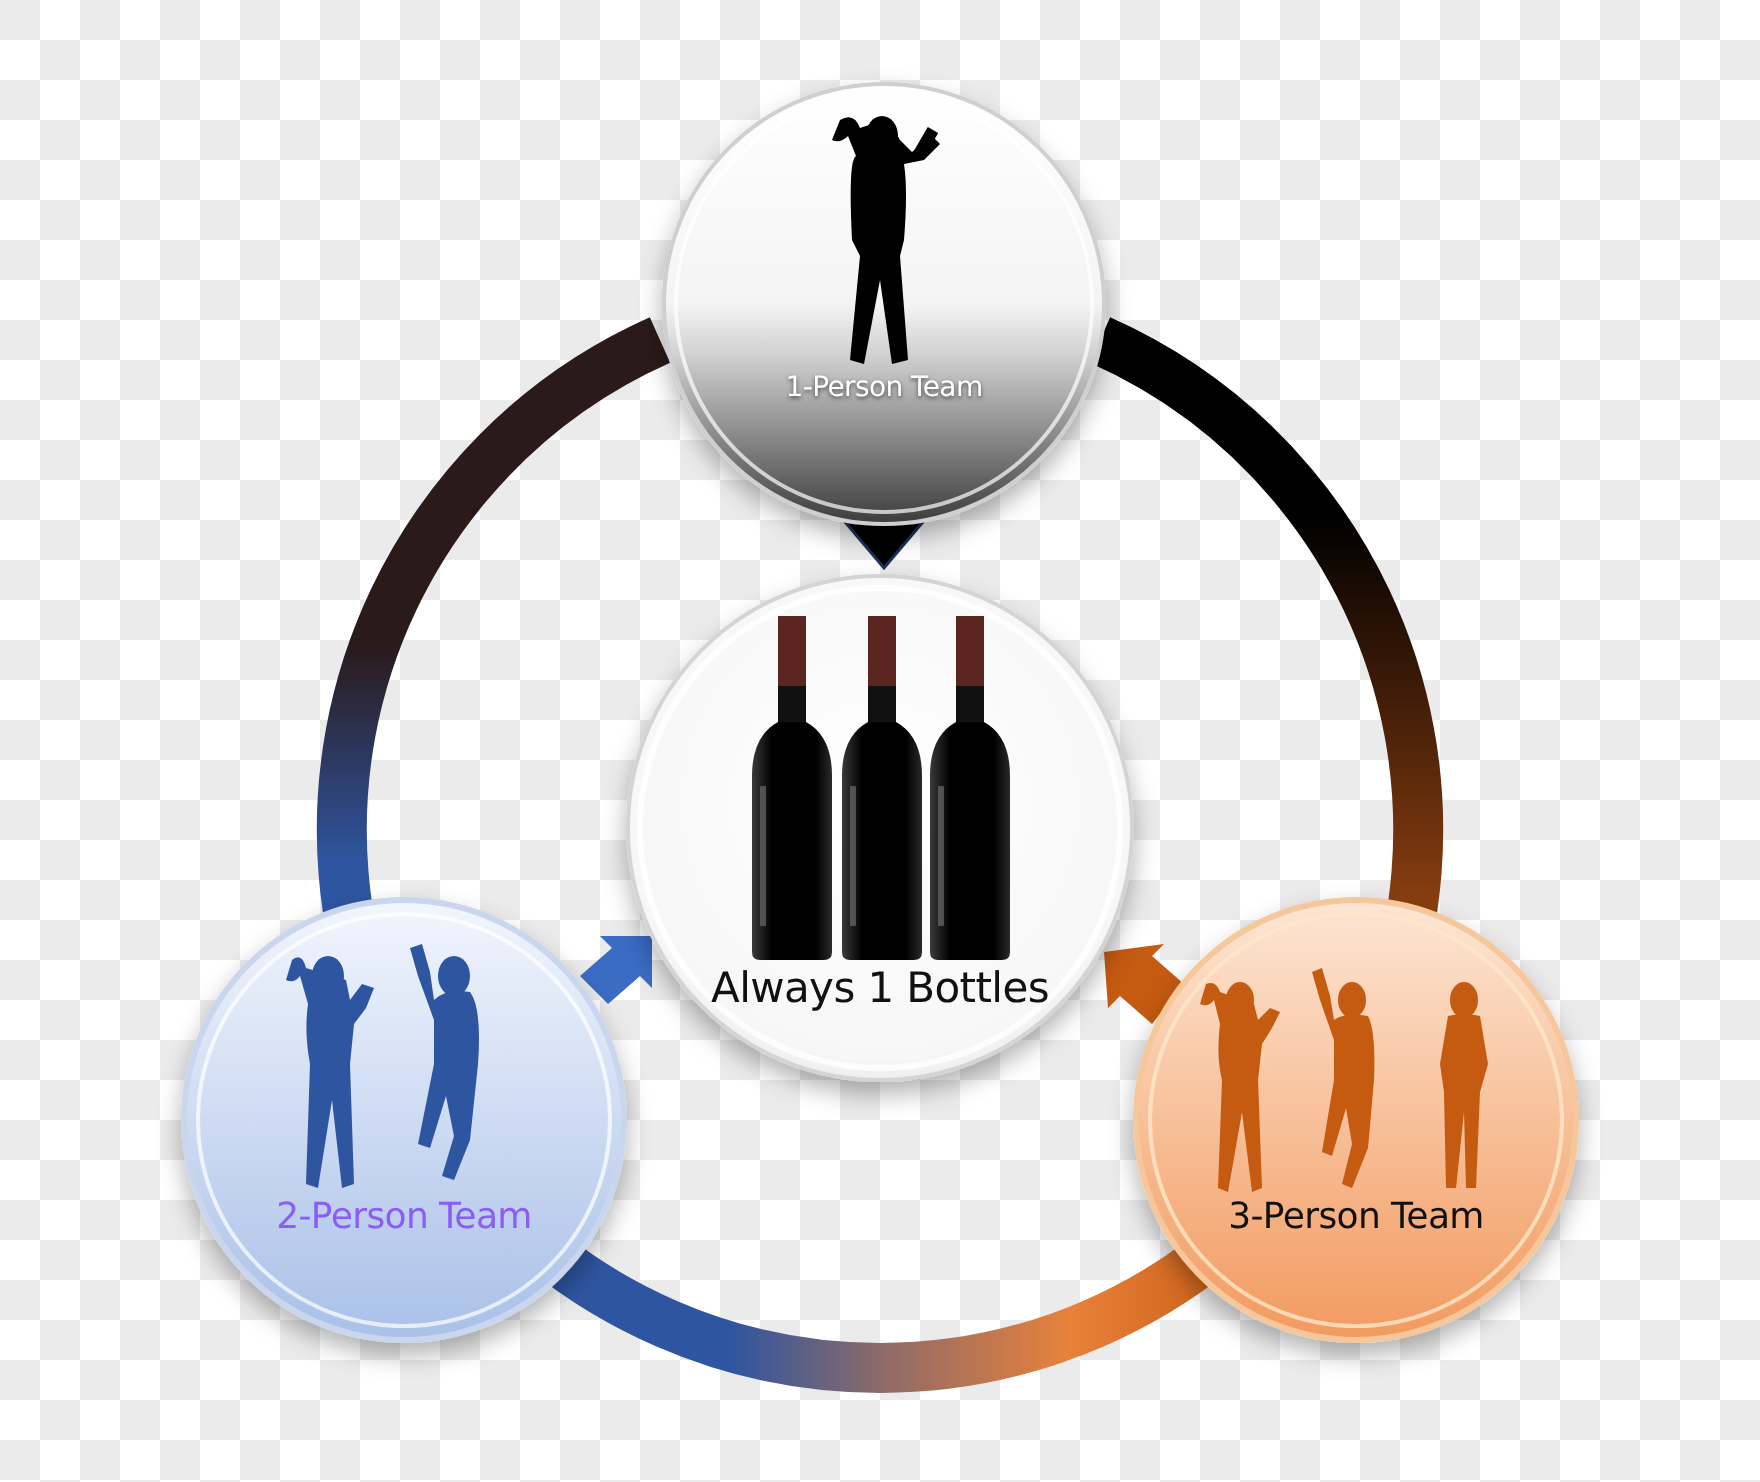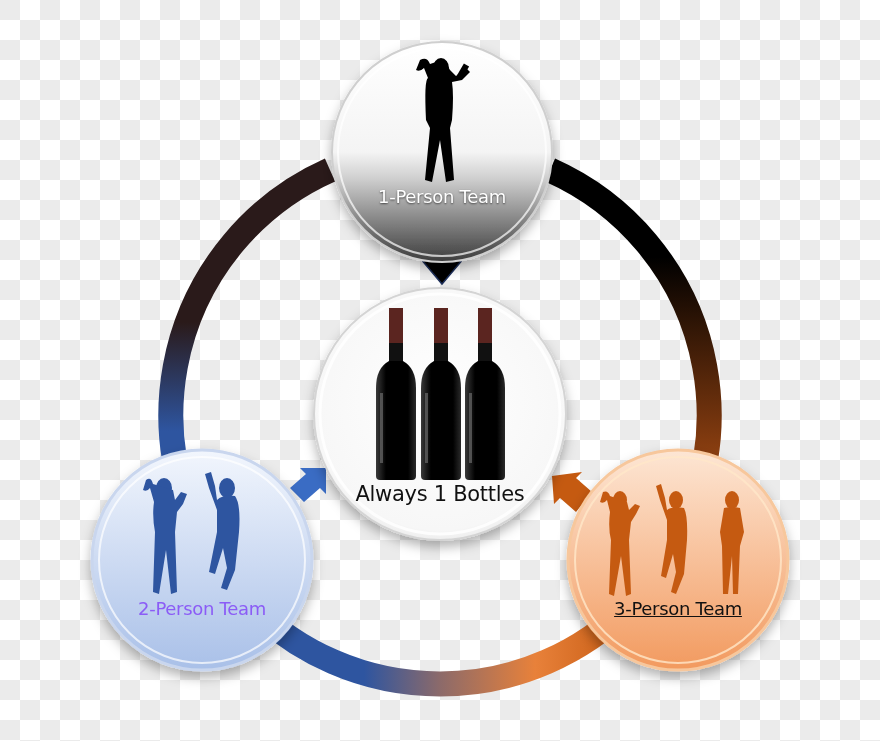--- a/index.html
+++ b/index.html
@@ -154,17 +154,17 @@
         <path d="M4 14 L0 0 L5 -2 L9 12 L11 24 Q16 20 28 22 Q32 30 31 54 L28 88 L20 108 L15 106 L20 86 L17 68 L10 92 L5 90 L11 54 L11 34 Z"></path>
       </g>
       <g transform="translate(714,486)">
         <ellipse cx="18" cy="14" rx="7" ry="9"></ellipse>
         <path d="M10 22 Q18 20 26 22 L30 46 L26 60 L24 108 L19 108 L18 70 L14 108 L9 108 L8 60 L6 46 Z"></path>
       </g>
     </g>
   </svg>
 
   
-  <div class="node-label" style="left:332px; top:186px; width:220px; font-size:18px; color:#ffffff; text-shadow:0 1px 2px rgba(0,0,0,0.6);">1-Person Team</div>
+  <div class="node-label" style="left:332px; top:186px; width:220px; font-size:14px; color:#ffffff; text-shadow:0 1px 2px rgba(0,0,0,0.6);">1-Person Team</div>
   <div class="node-label" style="left:320px; top:482px; width:240px; font-size:21px; color:#111111;">Always 1 Bottles</div>
   <div class="node-label" style="left:92px; top:598px; width:220px; font-size:18px; color:#8b5cf6;">2-Person Team</div>
-  <div class="node-label" style="left:568px; top:598px; width:220px; font-size:18px; color:#111111;text-decoration:underline;">3-Person Team</div>
+  <div class="node-label" style="left:568px; top:598px; width:220px; font-size:18px; color:#111111;">3-Person Team</div>
 </div>
 
 </body></html>

